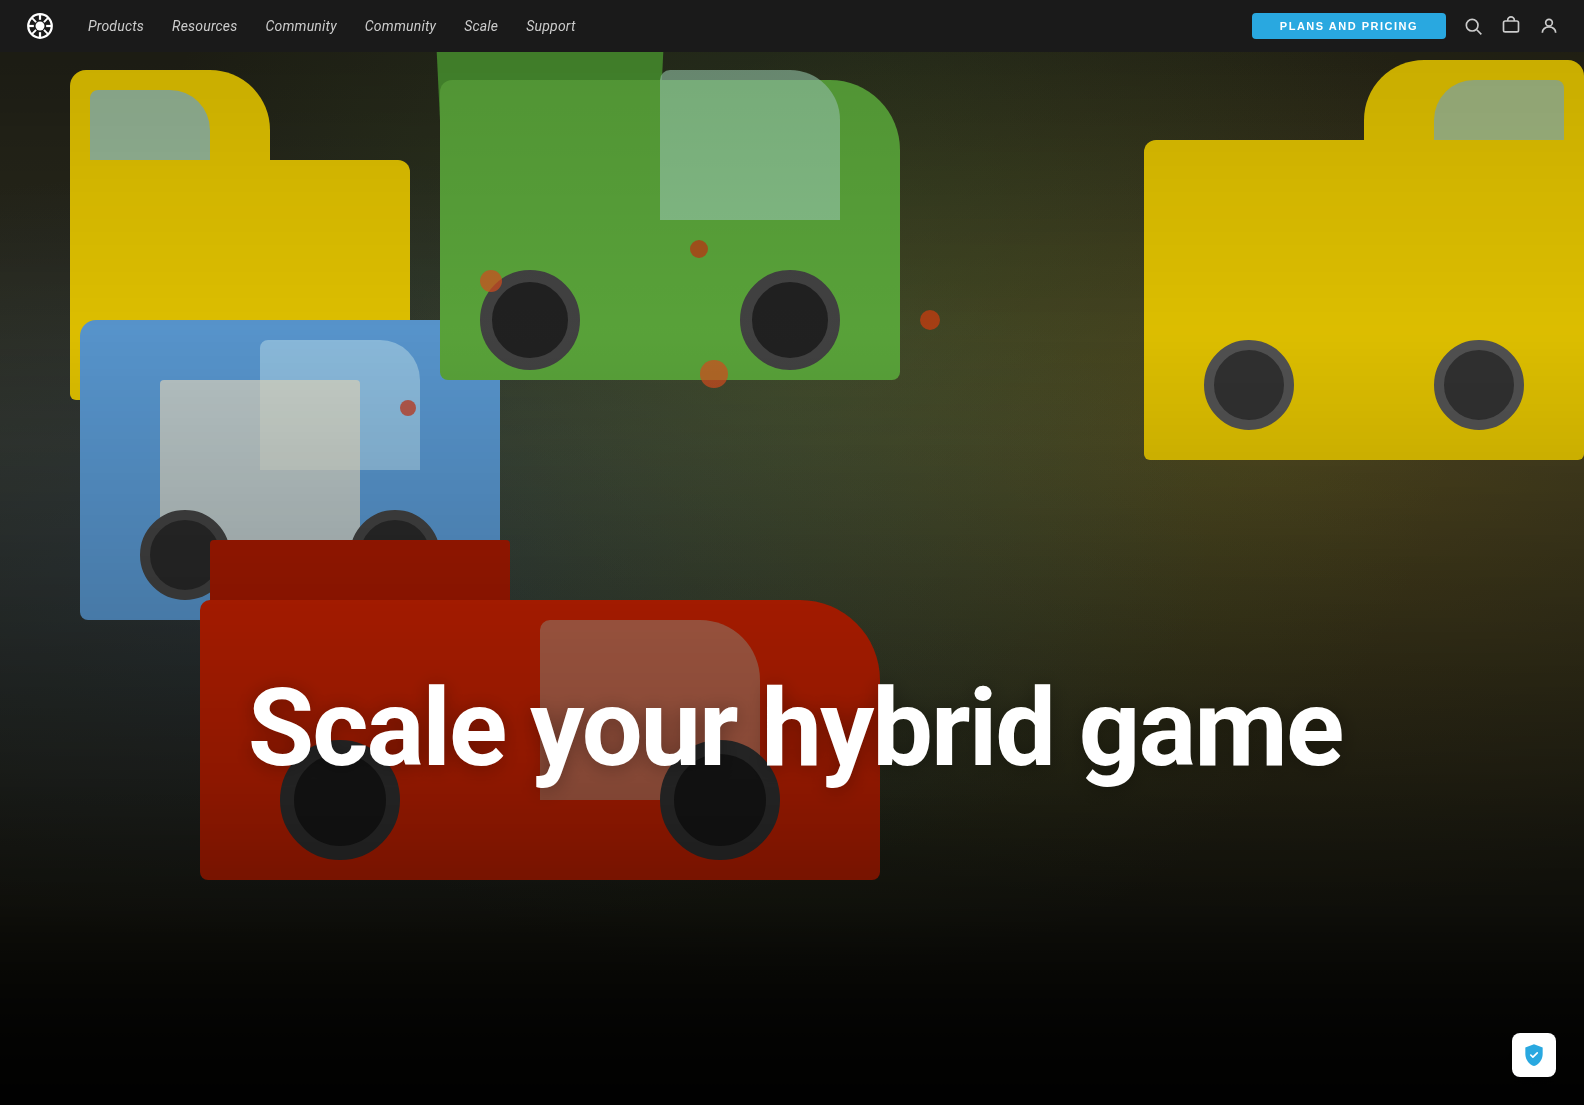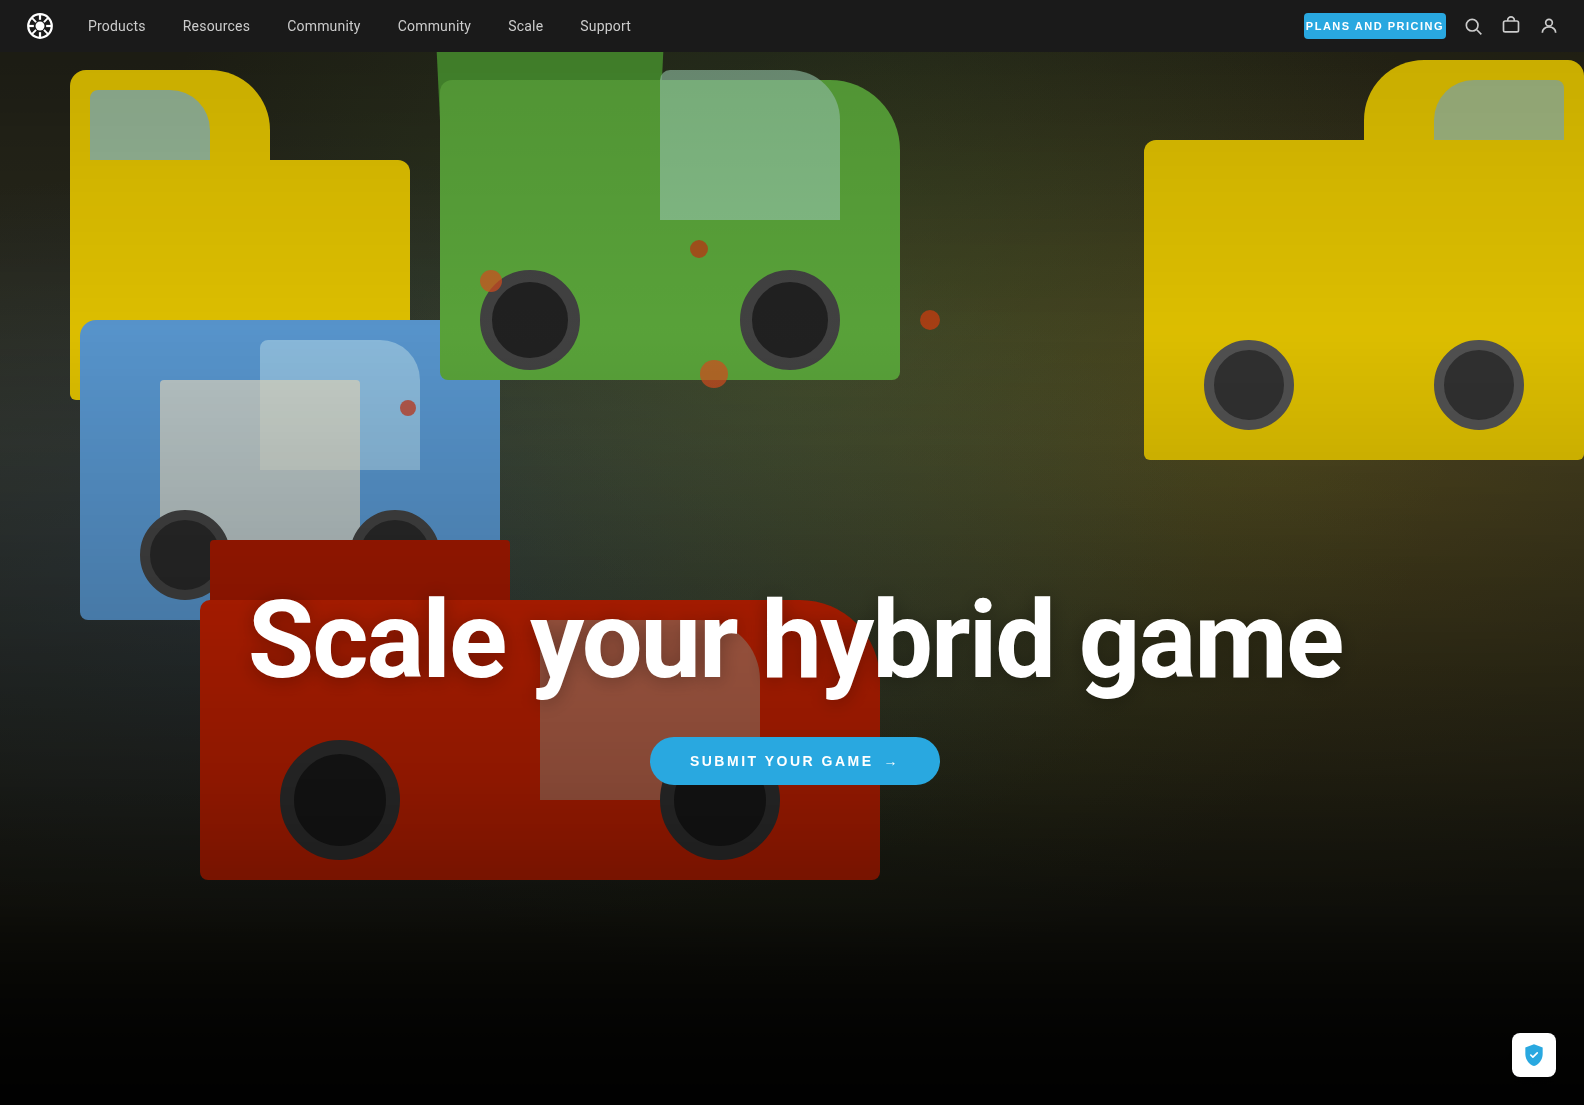--- a/index.html
+++ b/index.html
@@ -42,21 +42,22 @@
 
     .nav-logo svg {
       width: 28px;
       height: 28px;
       fill: white;
     }
 
     .nav-links {
       display: flex;
       align-items: center;
-      gap: 37px;
+      gap: 28px;
+      font-style: italic;
     }
 
     .nav-link {
       color: #cccccc;
       font-size: 14px;
       font-weight: 400;
       cursor: pointer;
       text-decoration: none;
       letter-spacing: 0.2px;
     }
@@ -64,21 +65,21 @@
     .navbar-right {
       display: flex;
       align-items: center;
       gap: 16px;
     }
 
     .plans-btn {
       background: #29a8e0;
       color: white;
       border: none;
-      padding: 7px 2px;
+      padding: 7px 28px;
       border-radius: 4px;
       font-size: 11px;
       font-weight: 700;
       letter-spacing: 1.5px;
       cursor: pointer;
       text-transform: uppercase;
     }
 
     .nav-icon {
       color: #cccccc;
@@ -646,24 +647,20 @@
 
   </div>
 
   <div class="overlay"></div>
 
   <div class="ground"></div>
 
   <div class="hero-content">
     <h1 class="hero-title">Scale your hybrid game</h1>
 
-    <button class="submit-btn">
-      <span>SUBMIT YOUR GAME</span>
-      <span>→</span>
-    </button>
   </div>
 
   <div class="shield-badge">
     <svg viewBox="0 0 24 24" xmlns="http://www.w3.org/2000/svg">
       <path d="M12 2L4 5v6c0 5.25 3.75 10.15 8 11.25C16.25 21.15 20 16.25 20 11V5L12 2z" fill="#29a8e0"></path>
       <path d="M9 12l2 2 4-4" stroke="white" stroke-width="1.5" fill="none" stroke-linecap="round" stroke-linejoin="round"></path>
     </svg>
   </div>
 
 </div>

